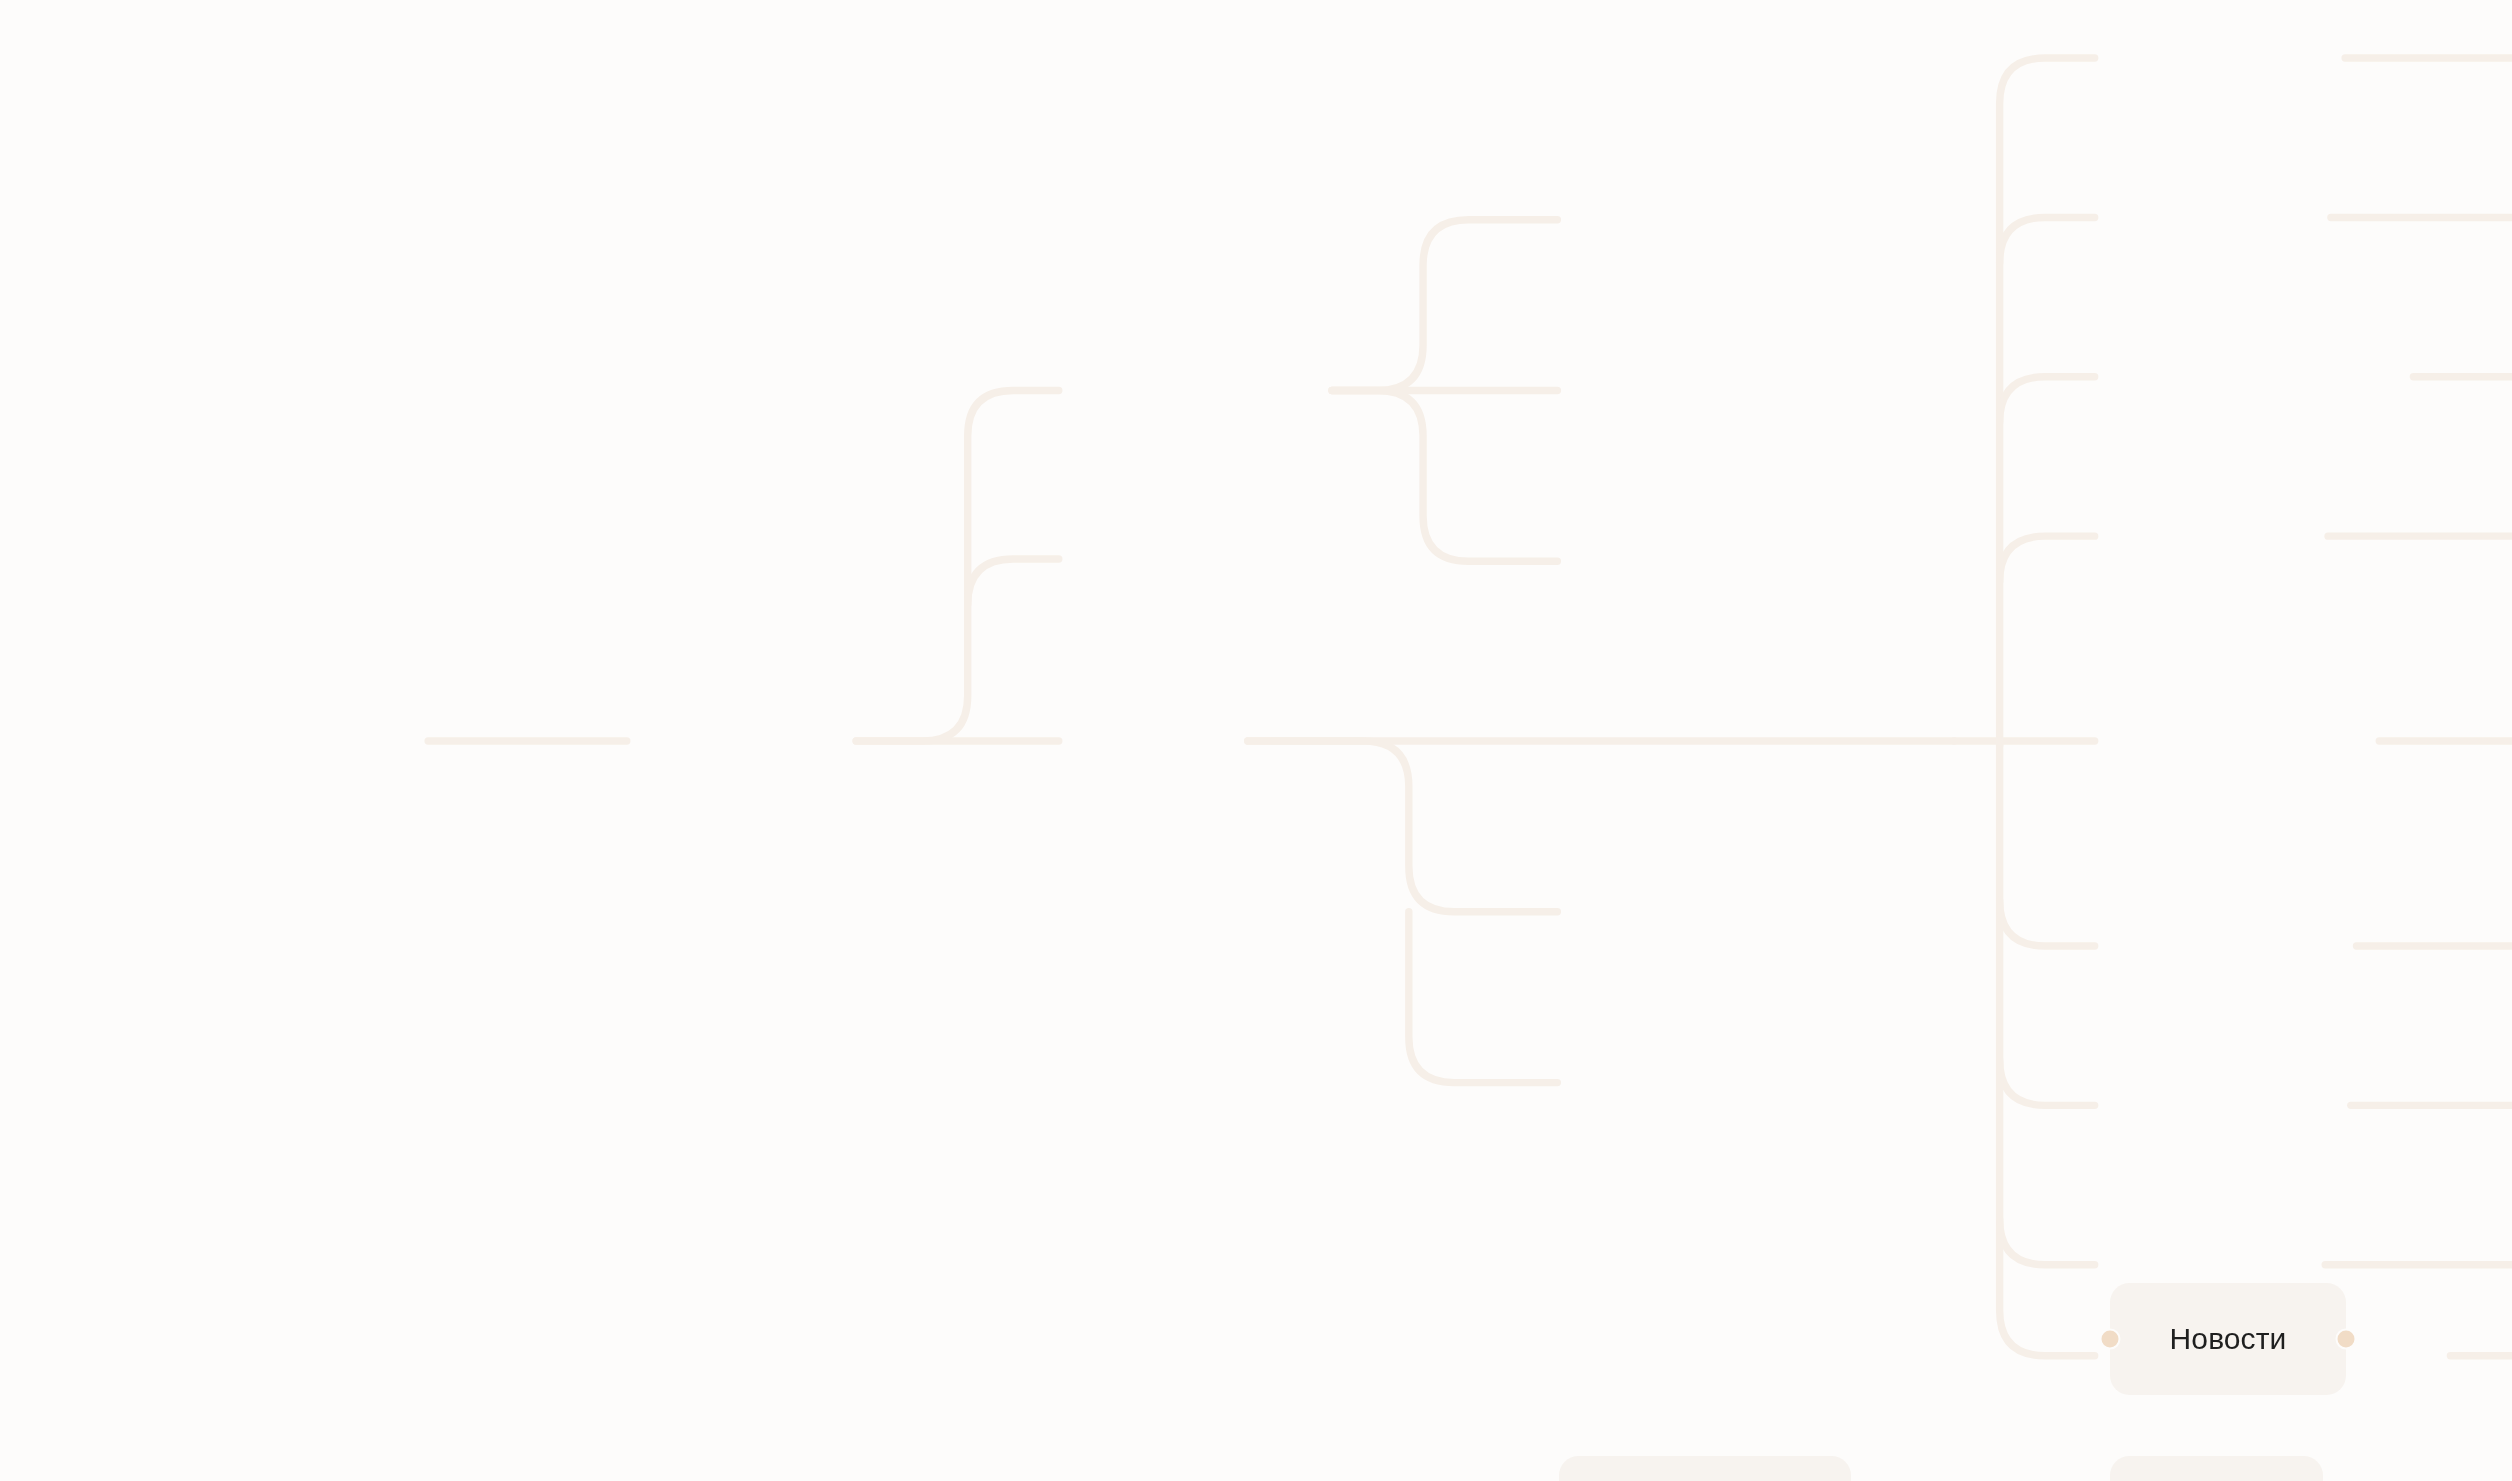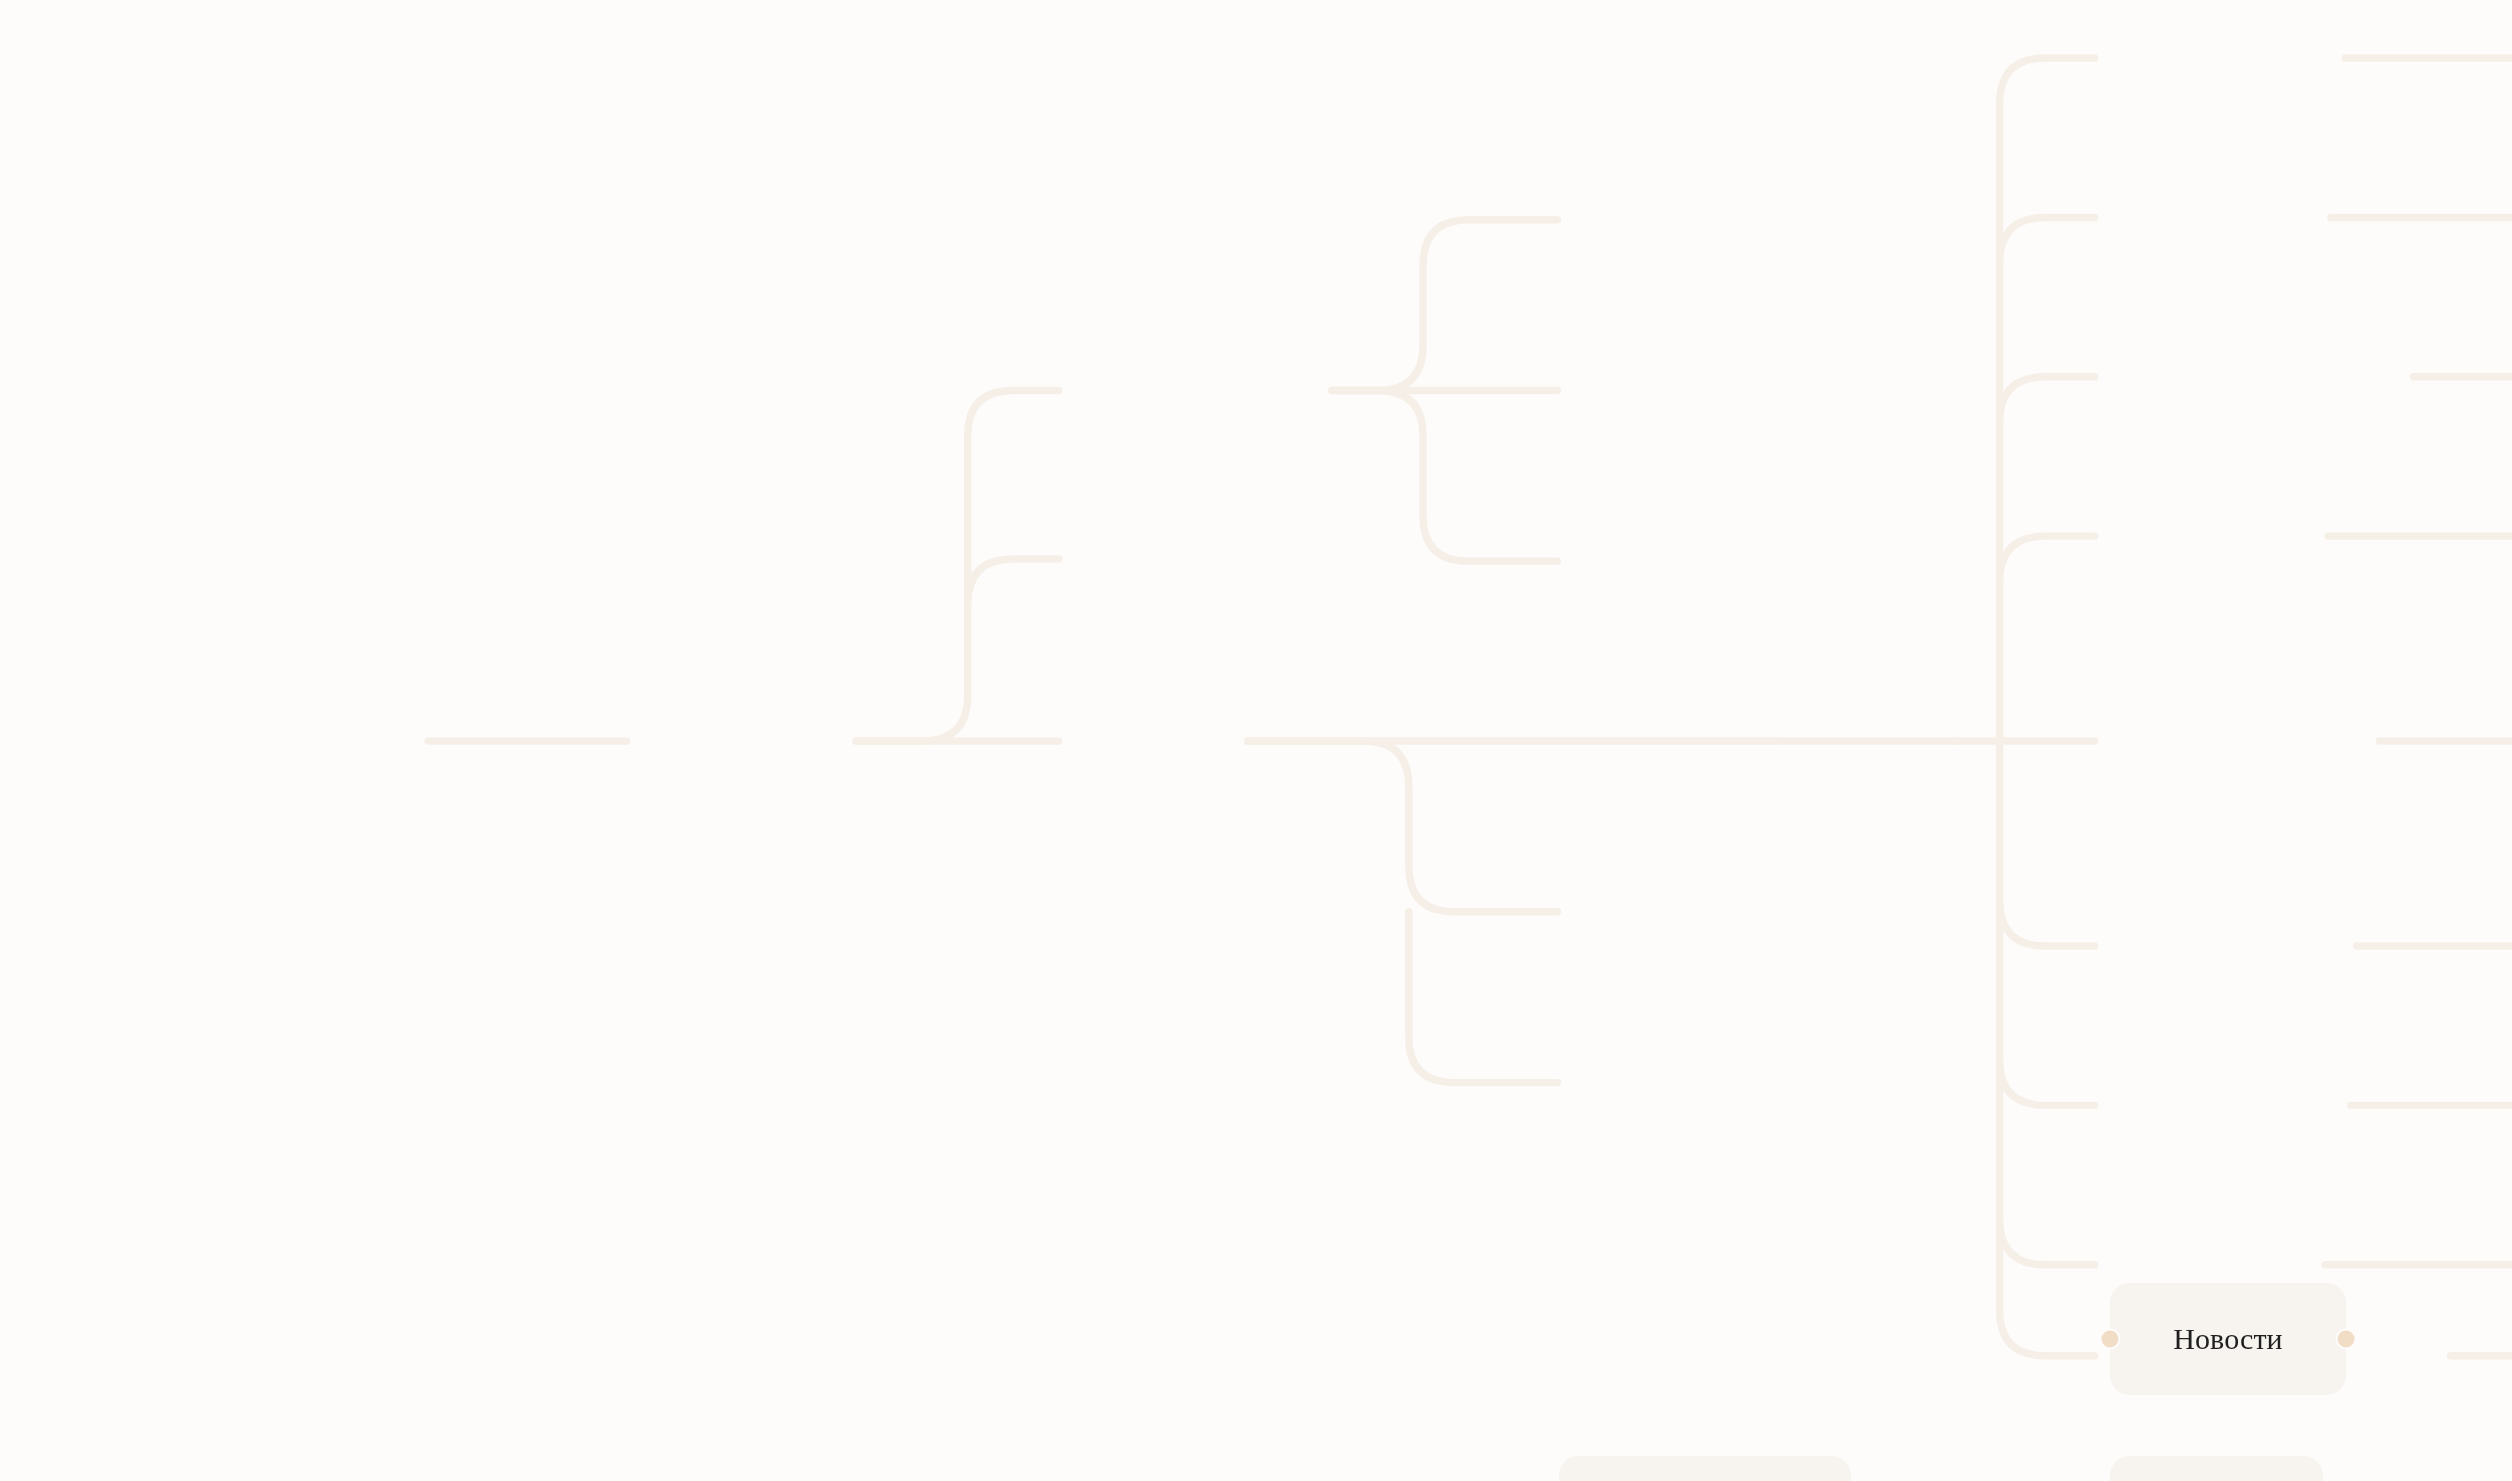--- a/index.html
+++ b/index.html
@@ -7,21 +7,21 @@
     margin: 0;
     padding: 0;
     background: #fdfcfb;
   }
   #canvas {
     position: relative;
     width: 2512px;
     height: 1481px;
     background: #fdfcfb;
     overflow: hidden;
-    font-family: Liberation Serif, serif;
+    font-family: Liberation Sans, sans-serif;
     text-align: center;
   }
   #edges {
     position: absolute;
     left: 0; top: 0;
     width: 2512px;
     height: 1481px;
     pointer-events: none;
   }
   .node {

